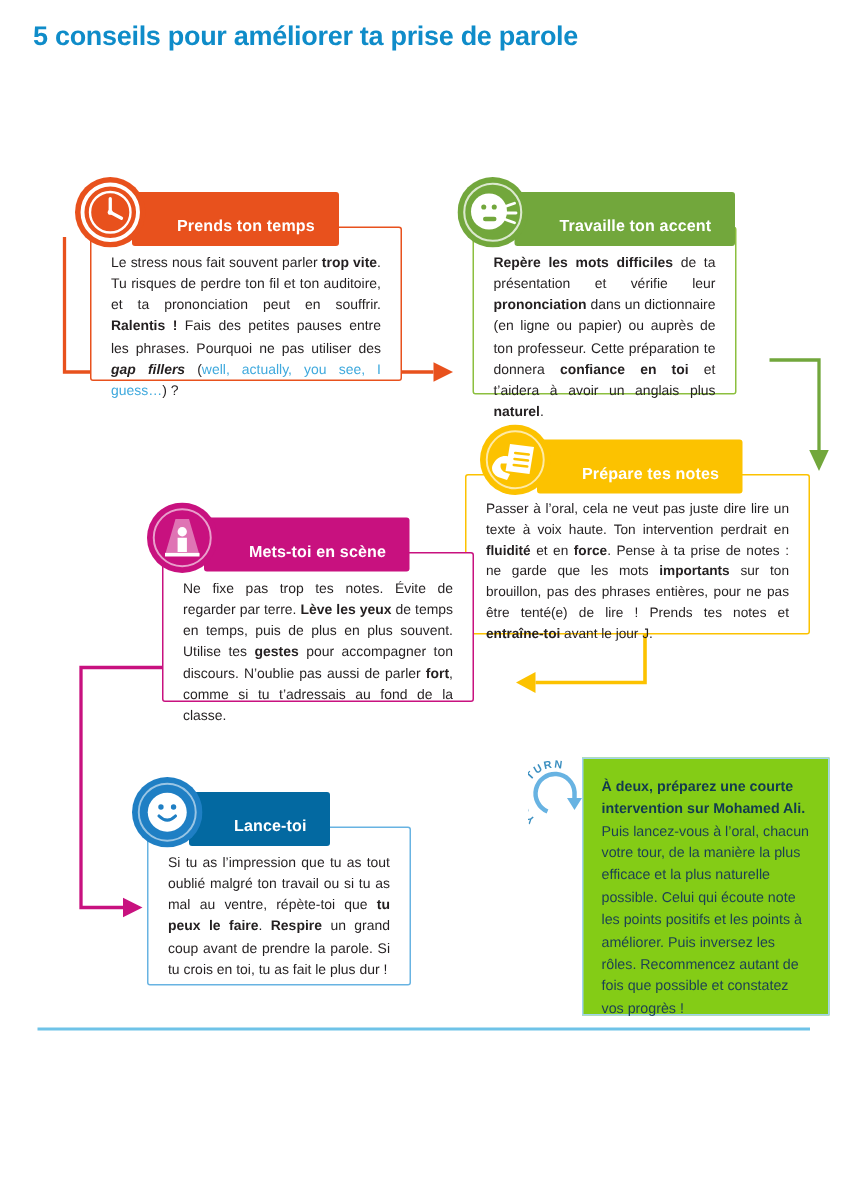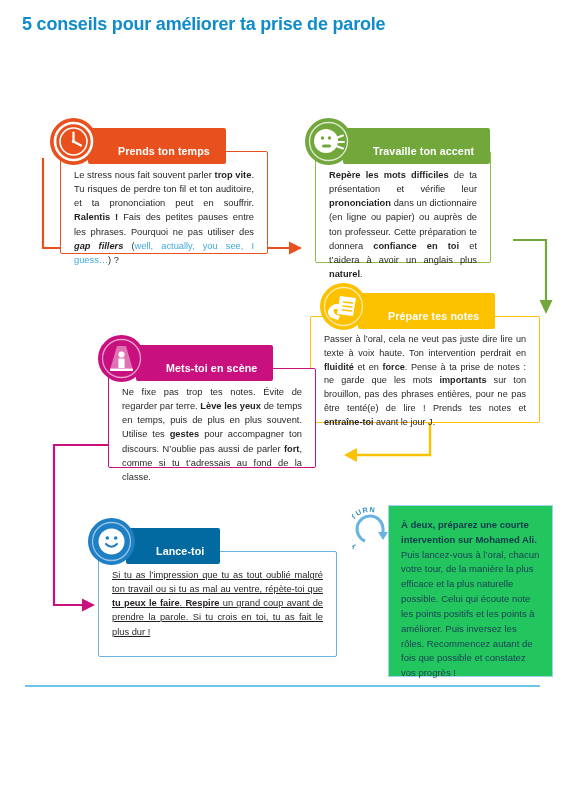--- a/index.html
+++ b/index.html
@@ -66,29 +66,29 @@
   #step-3 .badge{background:#fcc200;}
   #step-3 .card{width:230px;height:107px;border-color:#fcc200;left:-10px;}
   #step-3 .card-text{font-size:9.1px;}
 
   #step-4{left:98px;top:345px;}
   #step-4 .badge{background:#c8117f;}
   #step-4 .card{width:208px;height:100px;border-color:#c8117f;}
 
   #step-5{left:88px;top:528px;}
   #step-5 .badge{background:#0369a1;}
-  #step-5 .card{width:239px;height:106px;border-color:#68b3e2;text-decoration:underline;}
+  #step-5 .card{width:176px;height:106px;border-color:#68b3e2;}
 
   
   .conn{position:absolute;}
 
   
   #your-turn{
     position:absolute;left:388px;top:505px;width:165px;height:172px;
-    background:#22c55e;border:1px solid #9fd3ee;box-sizing:border-box;
+    background:#84cc16;border:1px solid #9fd3ee;box-sizing:border-box;
   }
   #your-turn .yt-text{
     padding:12px 11px 10px 12px;font-size:9.5px;line-height:1.56;color:#1b3f54;
   }
   #your-turn .yt-text b{font-weight:bold;color:#123a4f;}
   #yt-mark{position:absolute;left:352px;top:503px;width:46px;height:62px;}
 
   .bottom-rule{
     position:absolute;left:25px;top:685px;width:515px;height:1.5px;
     background:#6fc3e8;

